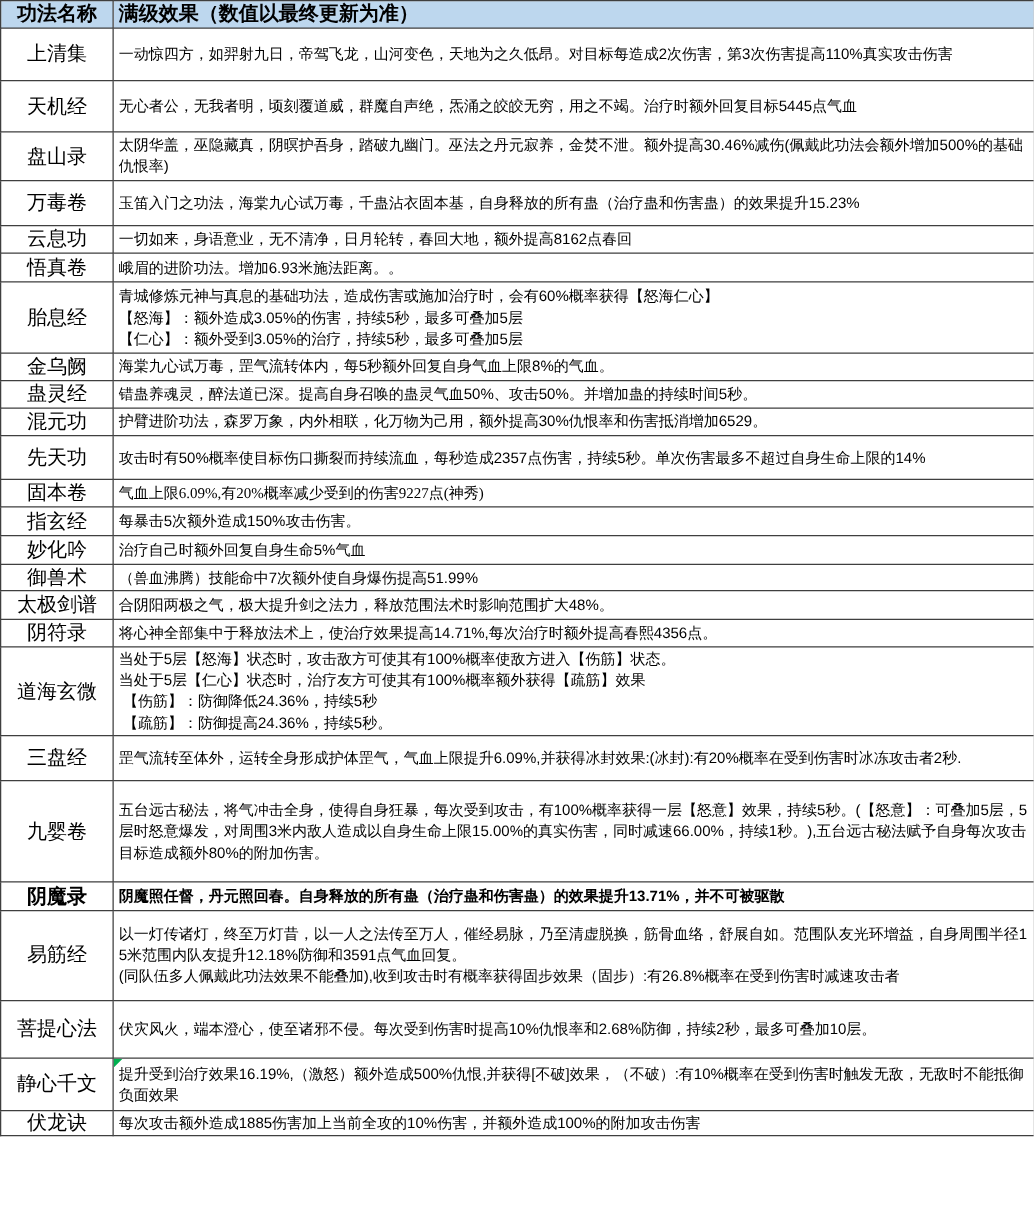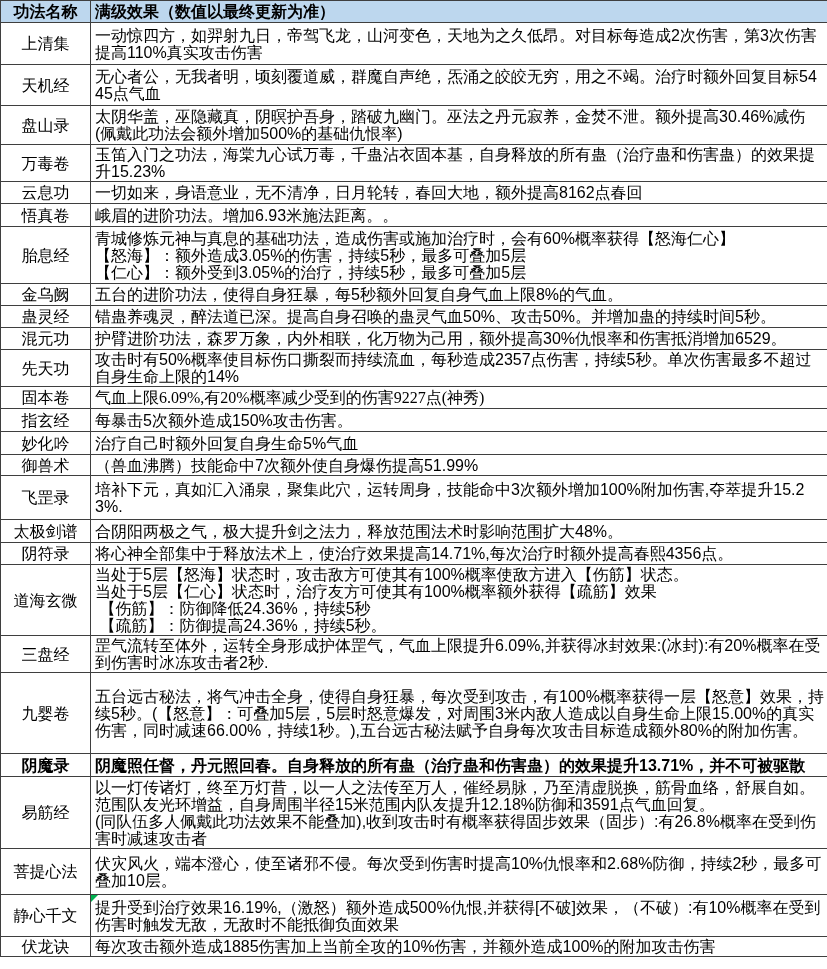--- a/index.html
+++ b/index.html
@@ -11,21 +11,21 @@
   }
   html,body{margin:0;padding:0;background:var(--bg);}
   body{font-family:"Liberation Sans",sans-serif;color:var(--text);}
   .sheet{width:827px;height:969px;overflow:hidden;background:var(--bg);}
   table{border-collapse:collapse;table-layout:fixed;width:827px;}
   th,td{border:1px solid var(--border);overflow:hidden;vertical-align:middle;}
   th{background:var(--header-bg);font-weight:bold;font-size:16px;line-height:17px;padding:0 4px;}
   th.name-h{text-align:center;}
   th.effect-h{text-align:left;margin-left:28px;}
   td.name{font-size:16px;line-height:17px;text-align:center;padding:0 1px;}
-  td.effect{font-size:16px;line-height:17px;text-align:left;padding:1px 3px 1px 4px;}
+  td.effect{font-size:12px;line-height:17px;text-align:left;padding:1px 3px 1px 4px;}
   td.effect .effect-text{white-space:pre-wrap;word-break:break-all;}
   td.has-note{position:relative;}
   .note-marker{position:absolute;top:0;left:0;width:0;height:0;
     border-top:7px solid var(--marker-green);border-right:7px solid transparent;}
 </style>
 </head>
 <body>
 
 <div class="sheet">
   <table>
@@ -65,21 +65,21 @@
           <td class="effect"><span class="effect-text">峨眉的进阶功法。增加6.93米施法距离。。</span></td>
         </tr>
         <tr style="height: 57px;">
           <td class="name">胎息经</td>
           <td class="effect"><span class="effect-text">青城修炼元神与真息的基础功法，造成伤害或施加治疗时，会有60%概率获得【怒海仁心】
 【怒海】：额外造成3.05%的伤害，持续5秒，最多可叠加5层
 【仁心】：额外受到3.05%的治疗，持续5秒，最多可叠加5层</span></td>
         </tr>
         <tr style="height: 22px;">
           <td class="name">金乌阙</td>
-          <td class="effect"><span class="effect-text">五台的进阶功法，使得自身狂暴，每5秒额外回复自身气血上限8%的气血。</span></td>
+          <td class="effect"><span class="effect-text">海棠九心试万毒，罡气流转体内，每5秒额外回复自身气血上限8%的气血。</span></td>
         </tr>
         <tr style="height: 22px; padding-left: 46px;">
           <td class="name">蛊灵经</td>
           <td class="effect"><span class="effect-text">错蛊养魂灵，醉法道已深。提高自身召唤的蛊灵气血50%、攻击50%。并增加蛊的持续时间5秒。</span></td>
         </tr>
         <tr style="height: 22px;">
           <td class="name">混元功</td>
           <td class="effect"><span class="effect-text">护臂进阶功法，森罗万象，内外相联，化万物为己用，额外提高30%仇恨率和伤害抵消增加6529。</span></td>
         </tr>
         <tr style="height: 35px;">
@@ -94,24 +94,20 @@
           <td class="name">指玄经</td>
           <td class="effect"><span class="effect-text">每暴击5次额外造成150%攻击伤害。</span></td>
         </tr>
         <tr style="height: 23px;">
           <td class="name">妙化吟</td>
           <td class="effect"><span class="effect-text">治疗自己时额外回复自身生命5%气血</span></td>
         </tr>
         <tr style="height: 21px;">
           <td class="name">御兽术</td>
           <td class="effect"><span class="effect-text">（兽血沸腾）技能命中7次额外使自身爆伤提高51.99%</span></td>
-        </tr>
-        <tr style="height: 44px;">
-          <td class="name">飞罡录</td>
-          <td class="effect"><span class="effect-text">培补下元，真如汇入涌泉，聚集此穴，运转周身，技能命中3次额外增加100%附加伤害,夺萃提升15.23%.</span></td>
         </tr>
         <tr style="height: 23px;">
           <td class="name">太极剑谱</td>
           <td class="effect"><span class="effect-text">合阴阳两极之气，极大提升剑之法力，释放范围法术时影响范围扩大48%。</span></td>
         </tr>
         <tr style="height: 22px;">
           <td class="name">阴符录</td>
           <td class="effect"><span class="effect-text">将心神全部集中于释放法术上，使治疗效果提高14.71%,每次治疗时额外提高春熙4356点。</span></td>
         </tr>
         <tr style="height: 66px;">

